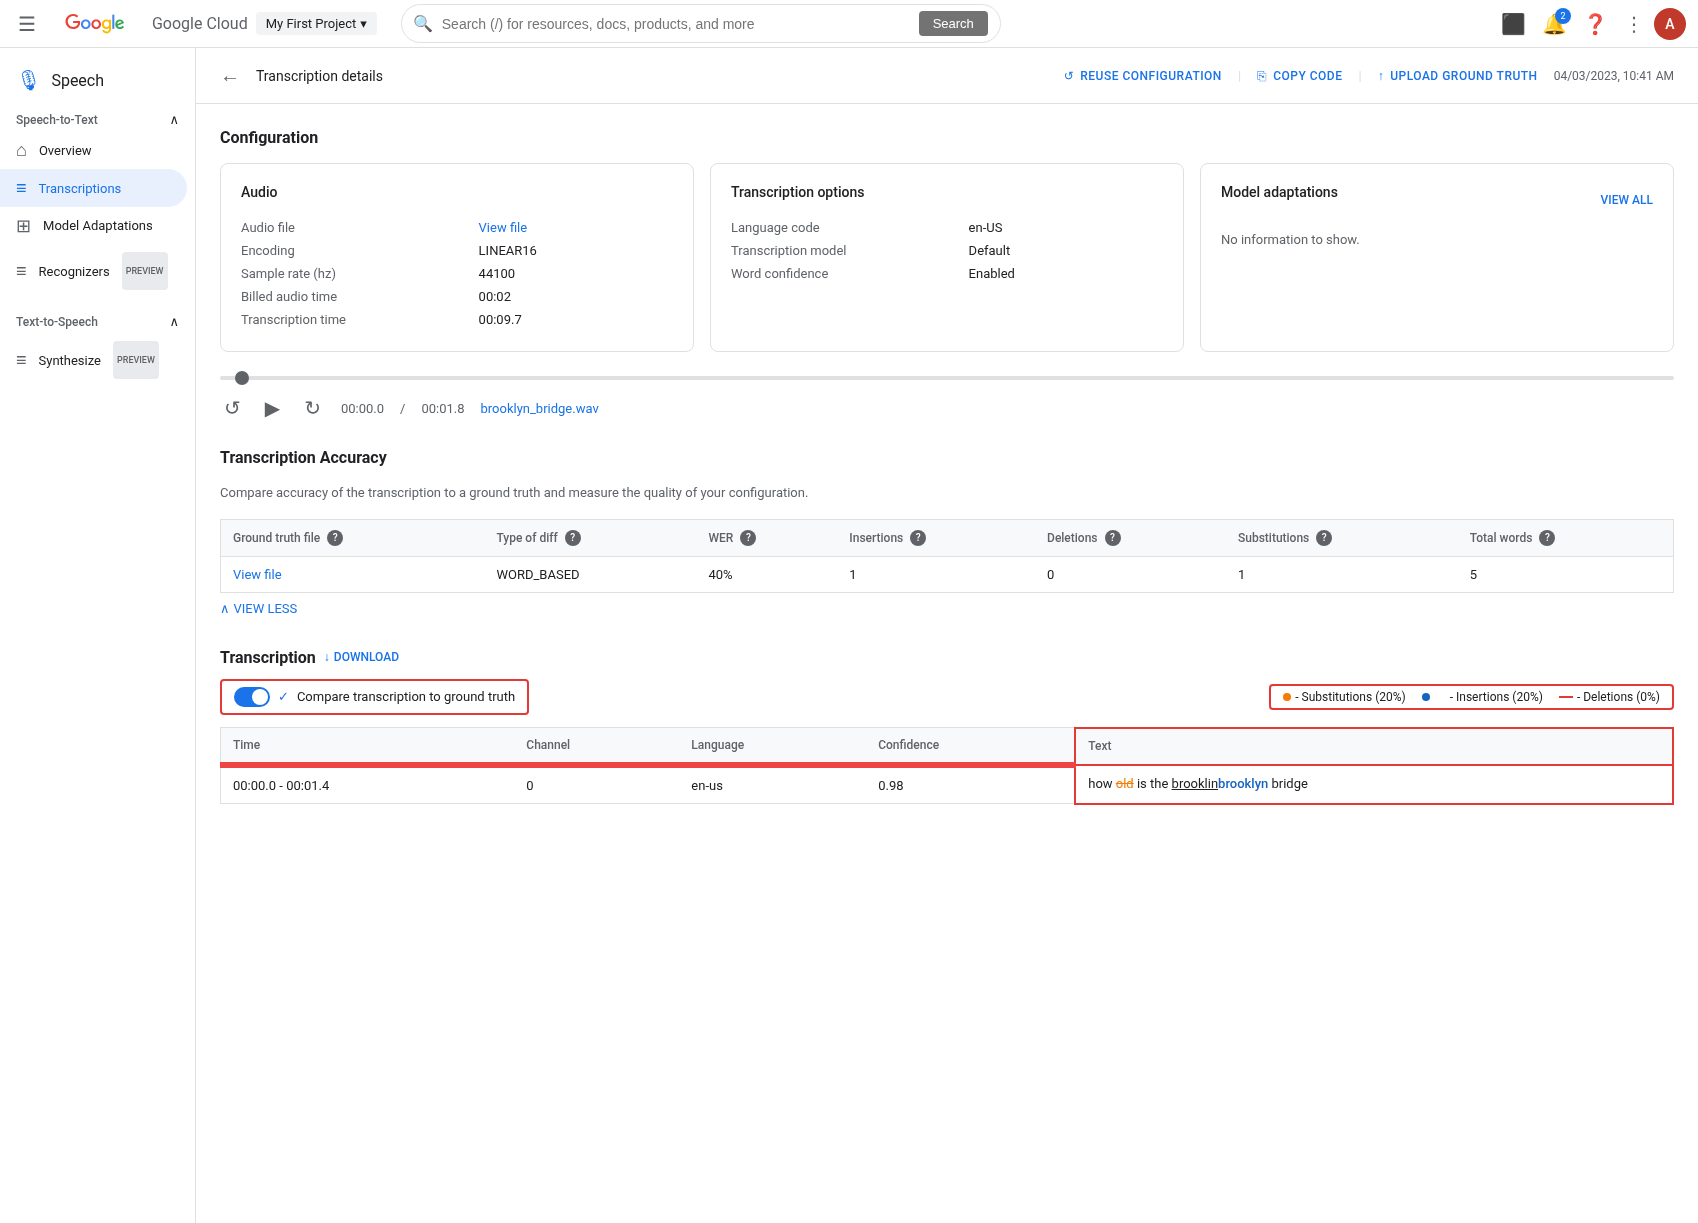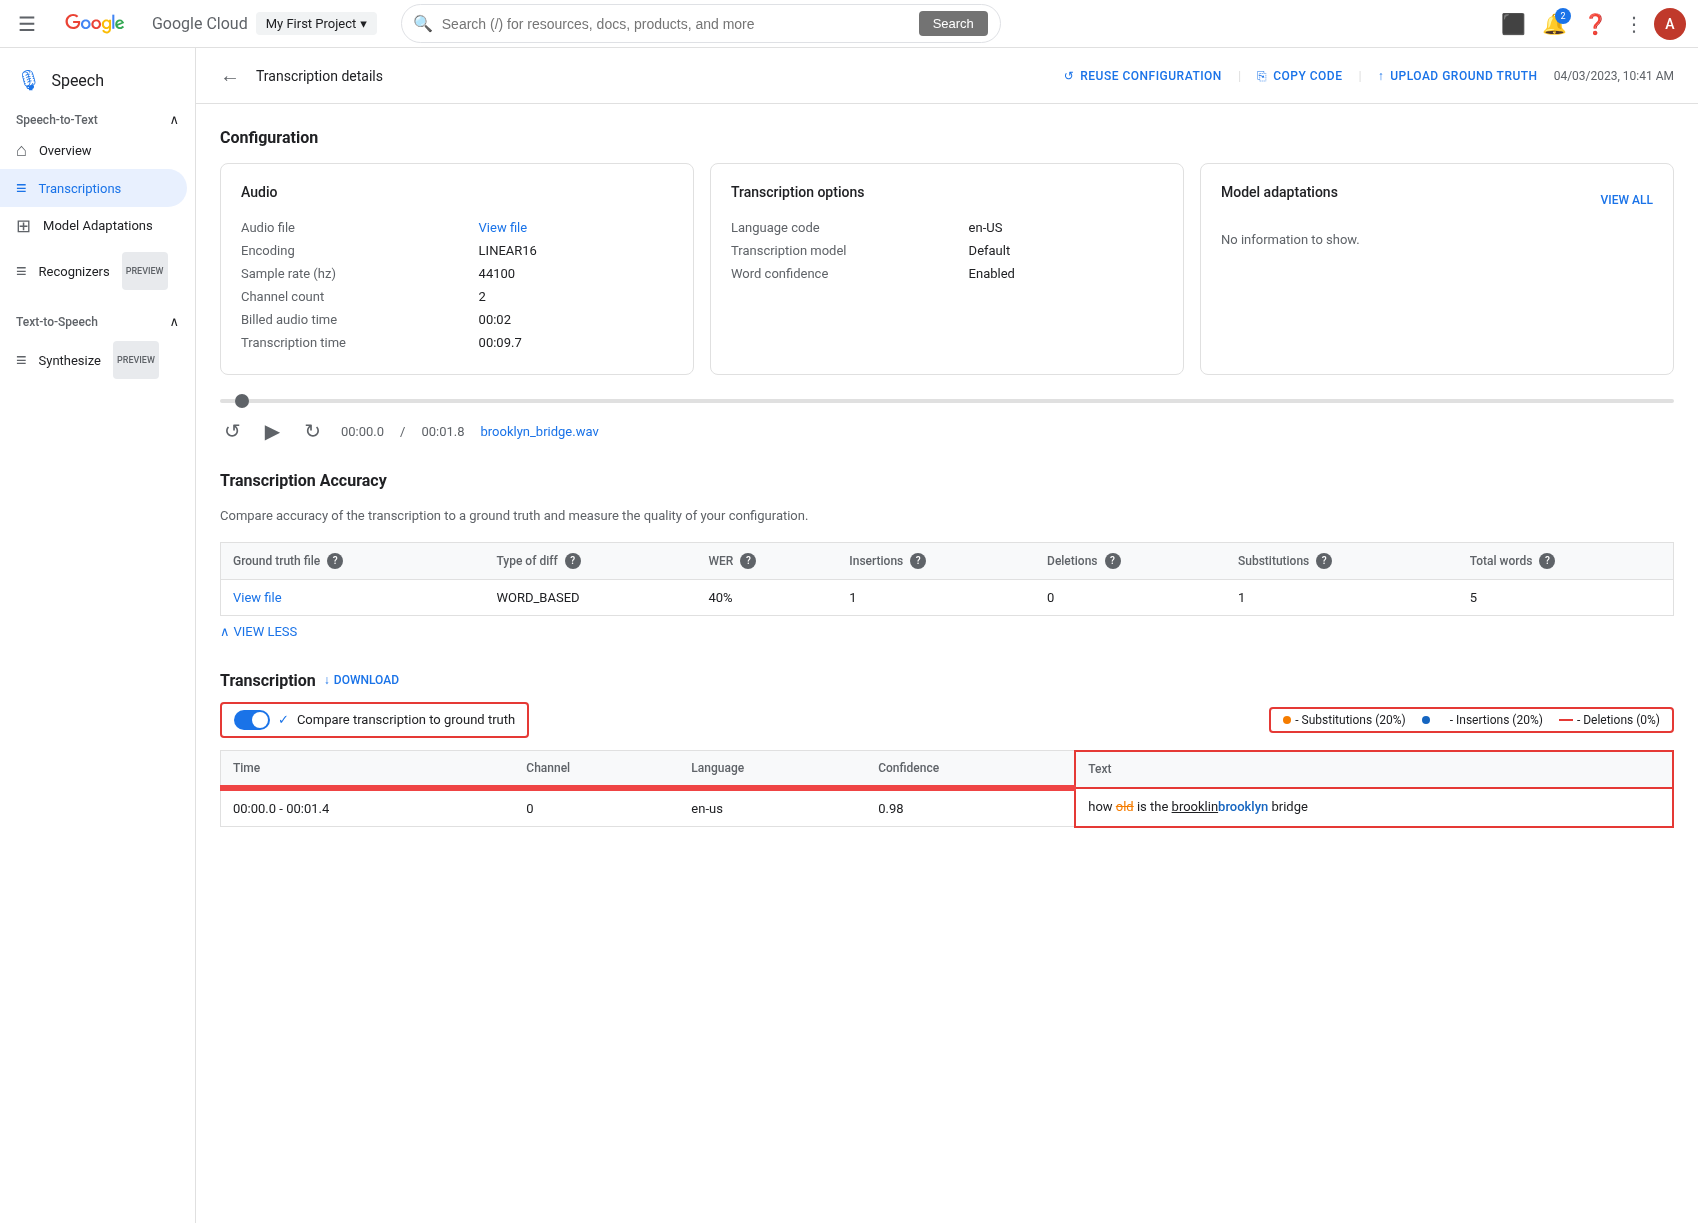--- a/index.html
+++ b/index.html
@@ -228,24 +228,20 @@
           </tr>
           <tr>
             <td>Encoding</td>
             <td>LINEAR16</td>
           </tr>
           <tr>
             <td>Sample rate (hz)</td>
             <td>44100</td>
           </tr>
           <tr>
-            <td>Channel count</td>
-            <td>2</td>
-          </tr>
-          <tr>
             <td>Billed audio time</td>
             <td>00:02</td>
           </tr>
           <tr>
             <td>Transcription time</td>
             <td>00:09.7</td>
           </tr>
         </tbody>
           </table>
       </div>

